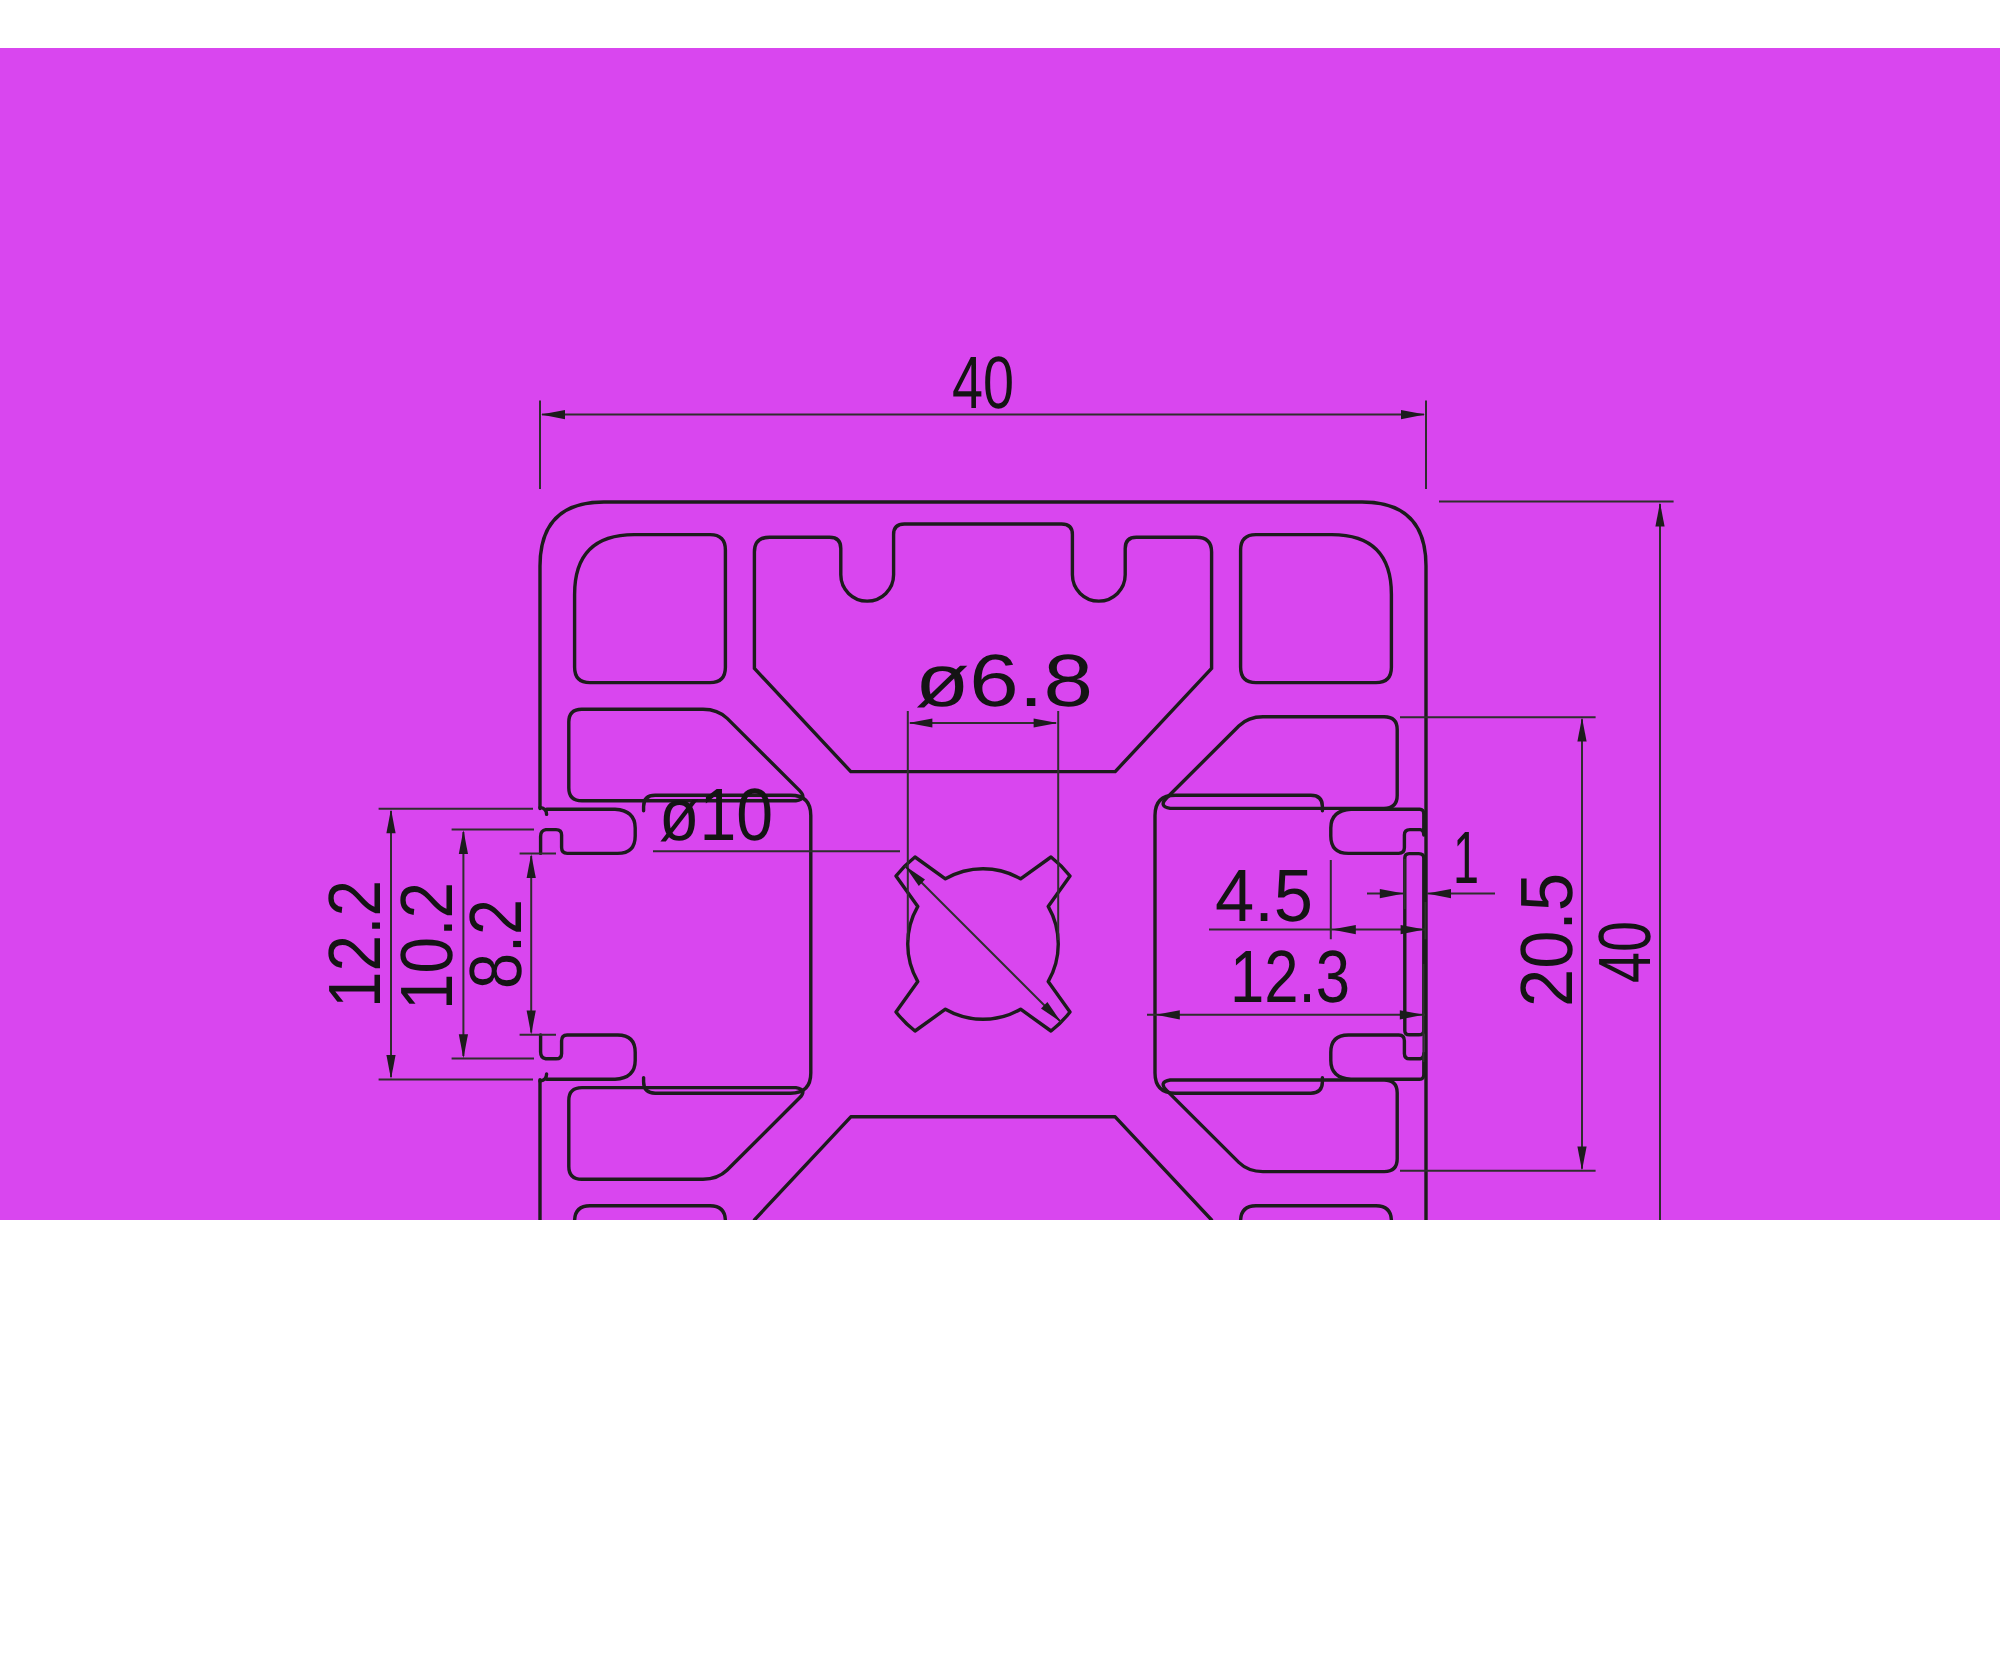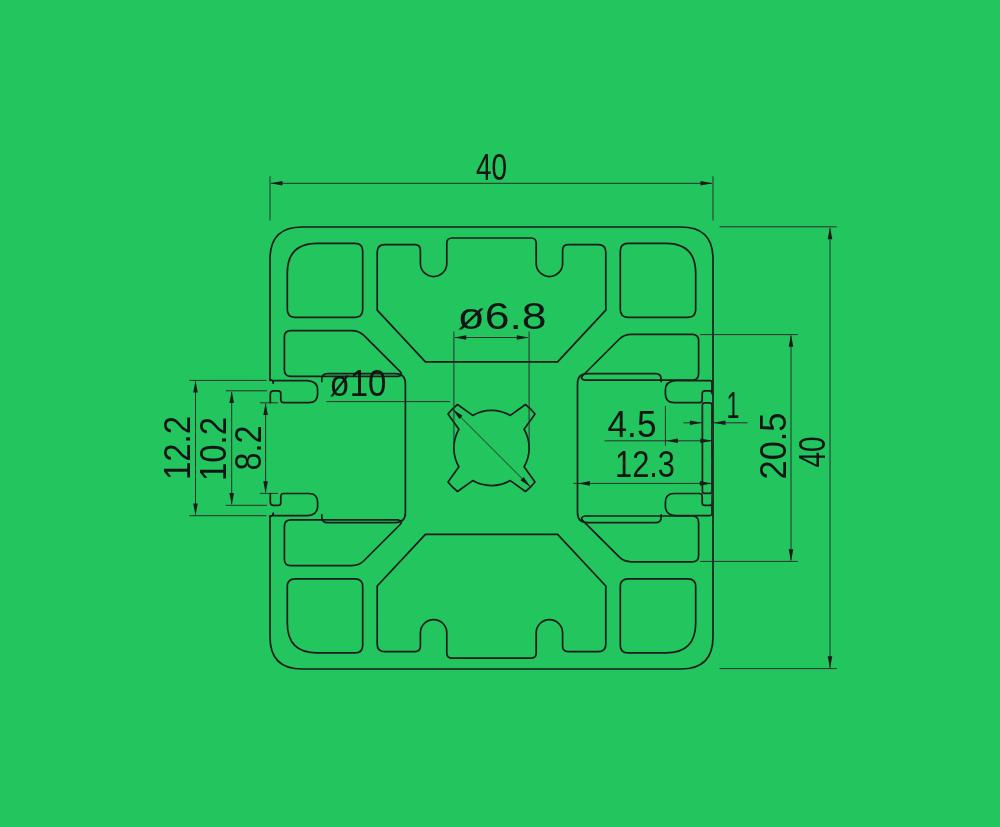--- a/index.html
+++ b/index.html
@@ -1,16 +1,16 @@
 <!DOCTYPE html>
 <html><head>
 <meta charset="utf-8">
 <style>
   html,body{margin:0;padding:0;background:#ffffff;}
-  .canvas{width:1000px;height:827px;position:relative;background:#22c55e;overflow:hidden;}
+  .canvas{width:1000px;height:586px;position:relative;background:#d946ef;overflow:hidden;margin-top:24px;}
   svg{display:block;}
   .profile{fill:none;stroke:#1c1c1c;stroke-width:1.7;stroke-linejoin:round;stroke-linecap:round;}
   .dim{fill:none;stroke:#2e2e2e;stroke-width:1;stroke-linecap:butt;}
   .arrow{fill:#1c1c1c;stroke:none;}
   .dimtext{fill:#141414;font-family:"Liberation Sans","DejaVu Sans",sans-serif;font-size:37px;}
 </style>
 </head>
 <body>
 
 <div class="canvas">

